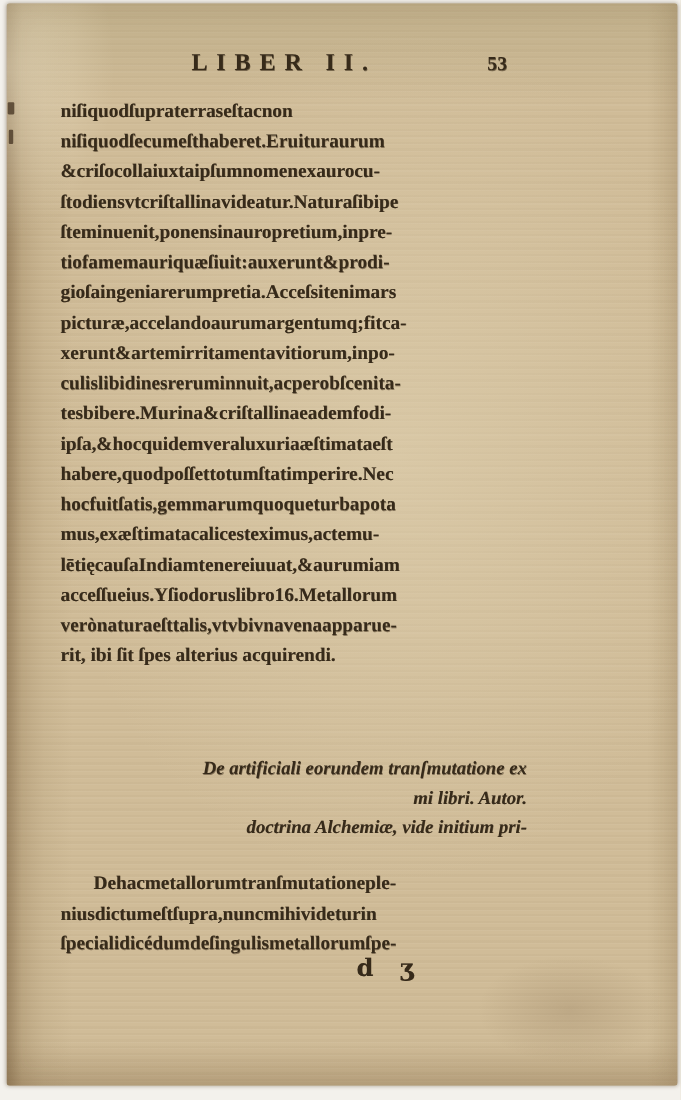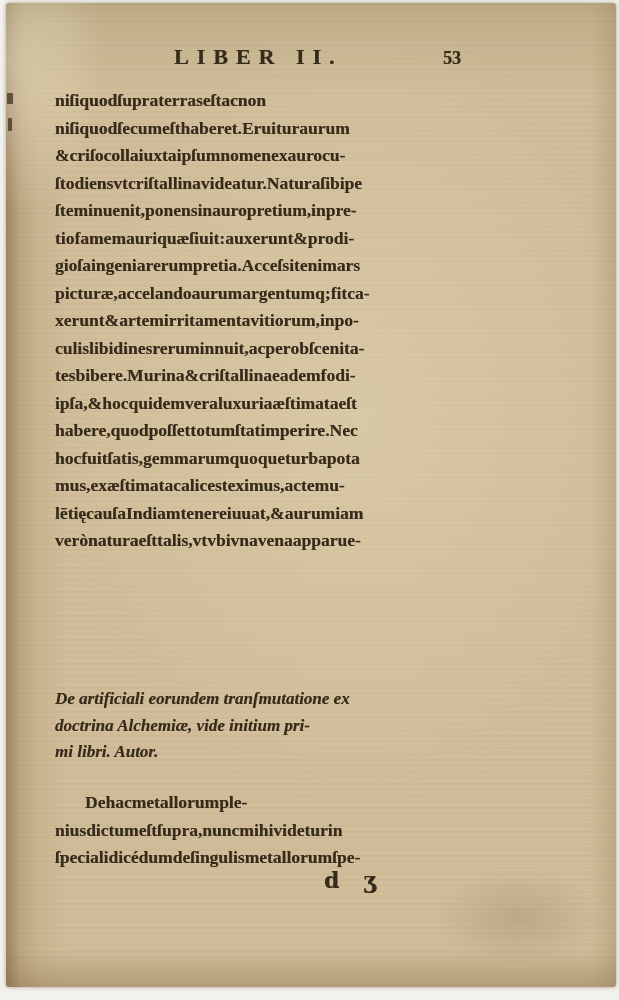--- a/index.html
+++ b/index.html
@@ -93,21 +93,21 @@
   .body-text .flexline {
     display: flex;
     justify-content: flex-start;
   }
   .p2 .line:first-child { padding-left: 30px; }
 
   .section-heading {
     position: absolute;
     left: 49px; top: 683px;
     width: 424px;
-    text-align: left;
+    text-align: right;
     color: var(--ink);
     font-size: 17px;
     font-style: italic;
     font-weight: bold;
     text-shadow: 0.35px 0.35px 0.5px rgba(55,40,22,0.5);
   }
   .section-heading .line {
     height: 26.5px;
     line-height: 26.5px;
     white-space: nowrap;
@@ -282,43 +282,53 @@
         <span>lētię</span>
         <span>cauſa</span>
         <span>Indiam</span>
         <span>tenere</span>
         <span>iuuat,</span>
         <span>&amp;</span>
         <span>aurum</span>
         <span>iam</span>
       </div>
       <div class="line flexline">
+        <span>acceſſu</span>
+        <span>eius.</span>
+        <span>Yſiodorus</span>
+        <span>libro</span>
+        <span>16.</span>
+        <span>Metallorum</span>
+      </div>
+      <div class="line flexline">
         <span>verò</span>
         <span>natura</span>
         <span>eſt</span>
         <span>talis,</span>
         <span>vt</span>
         <span>vbi</span>
         <span>vna</span>
         <span>vena</span>
         <span>apparue-</span>
       </div>
+      <div class="line">rit, ibi ſit ſpes alterius acquirendi.</div>
     </div>
 
   <div class="section-heading">
       <div class="line">De artificiali eorundem tranſmutatione ex</div>
+      <div class="line">mi libri. Autor.</div>
       <div class="line">doctrina Alchemiæ, vide initium pri-</div>
-      <div class="line">mi libri. Autor.</div>
     </div>
 
   <div class="body-text p2">
       <div class="line flexline">
         <span>De</span>
         <span>hac</span>
         <span>metallorum</span>
+        <span>tranſmutatione</span>
         <span>ple-</span>
       </div>
       <div class="line flexline">
         <span>nius</span>
         <span>dictum</span>
         <span>eſt</span>
         <span>ſupra,</span>
         <span>nunc</span>
         <span>mihi</span>
         <span>videtur</span>

